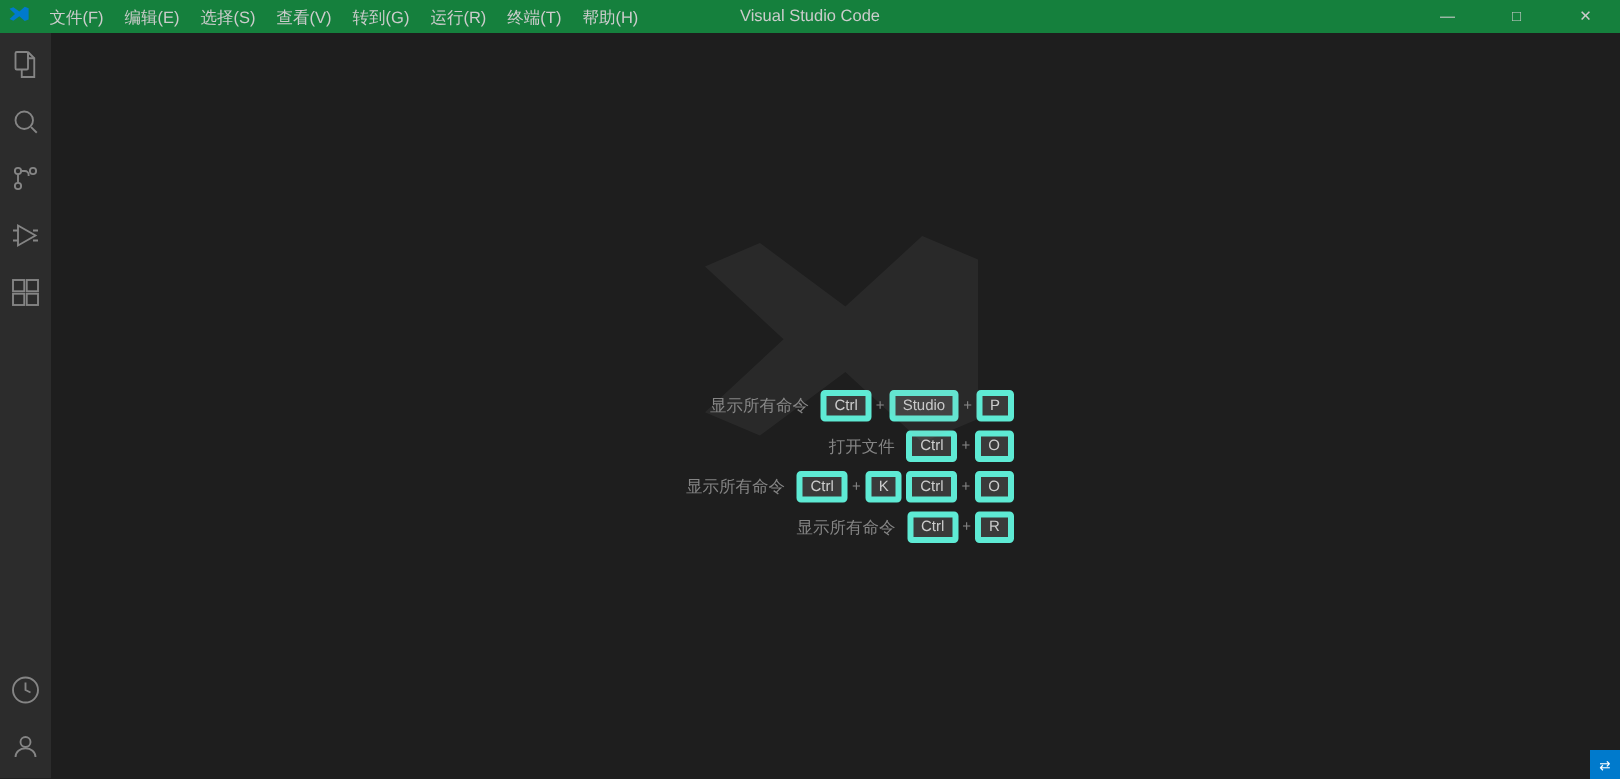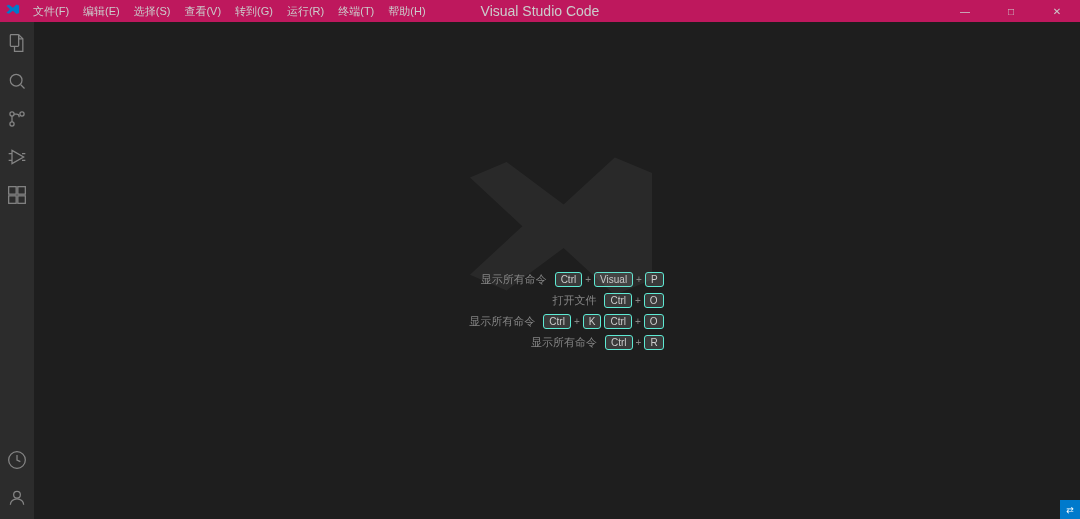--- a/index.html
+++ b/index.html
@@ -9,21 +9,21 @@
       background: #1e1e1e;
       font-family: 'Segoe UI', Arial, sans-serif;
       overflow: hidden;
       color: #ccc;
       user-select: none;
     }
 
     
     .titlebar {
       height: 22px;
-      background: #be185d;
+      background: #15803d;
       display: flex;
       align-items: center;
       justify-content: space-between;
       padding: 0 0 0 4px;
       position: relative;
     }
     .titlebar-left {
       display: flex;
       align-items: center;
       gap: 0;
@@ -50,21 +50,21 @@
       padding: 2px 7px;
       cursor: pointer;
       height: 22px;
       display: flex;
       align-items: center;
     }
     .titlebar-center {
       position: absolute;
       left: 50%;
       transform: translateX(-50%);
-      font-size: 14px;
+      font-size: 11px;
       color: #ccc;
     }
     .titlebar-controls {
       display: flex;
       height: 100%;
     }
     .title-btn {
       width: 46px;
       height: 22px;
       display: flex;
@@ -156,21 +156,21 @@
       text-align: right;
       min-width: 70px;
     }
     .shortcut-keys {
       display: flex;
       align-items: center;
       gap: 3px;
     }
     .key {
       background: #3a3a3a;
-      border: 1px solid #5eead4;
+      border: 4px solid #5eead4;
       border-radius: 3px;
       padding: 1px 5px;
       font-size: 10px;
       color: #ccc;
       min-width: 18px;
       text-align: center;
     }
     .key-plus {
       color: #858585;
       font-size: 10px;
@@ -294,21 +294,21 @@
       </svg>
     </div>
 
     <div class="welcome-content">
 
       <div class="shortcut-row">
         <span class="shortcut-label">显示所有命令</span>
         <div class="shortcut-keys">
           <span class="key">Ctrl</span>
           <span class="key-plus">+</span>
-          <span class="key">Visual</span>
+          <span class="key">Studio</span>
           <span class="key-plus">+</span>
           <span class="key">P</span>
         </div>
       </div>
 
       <div class="shortcut-row">
         <span class="shortcut-label">打开文件</span>
         <div class="shortcut-keys">
           <span class="key">Ctrl</span>
           <span class="key-plus">+</span>

